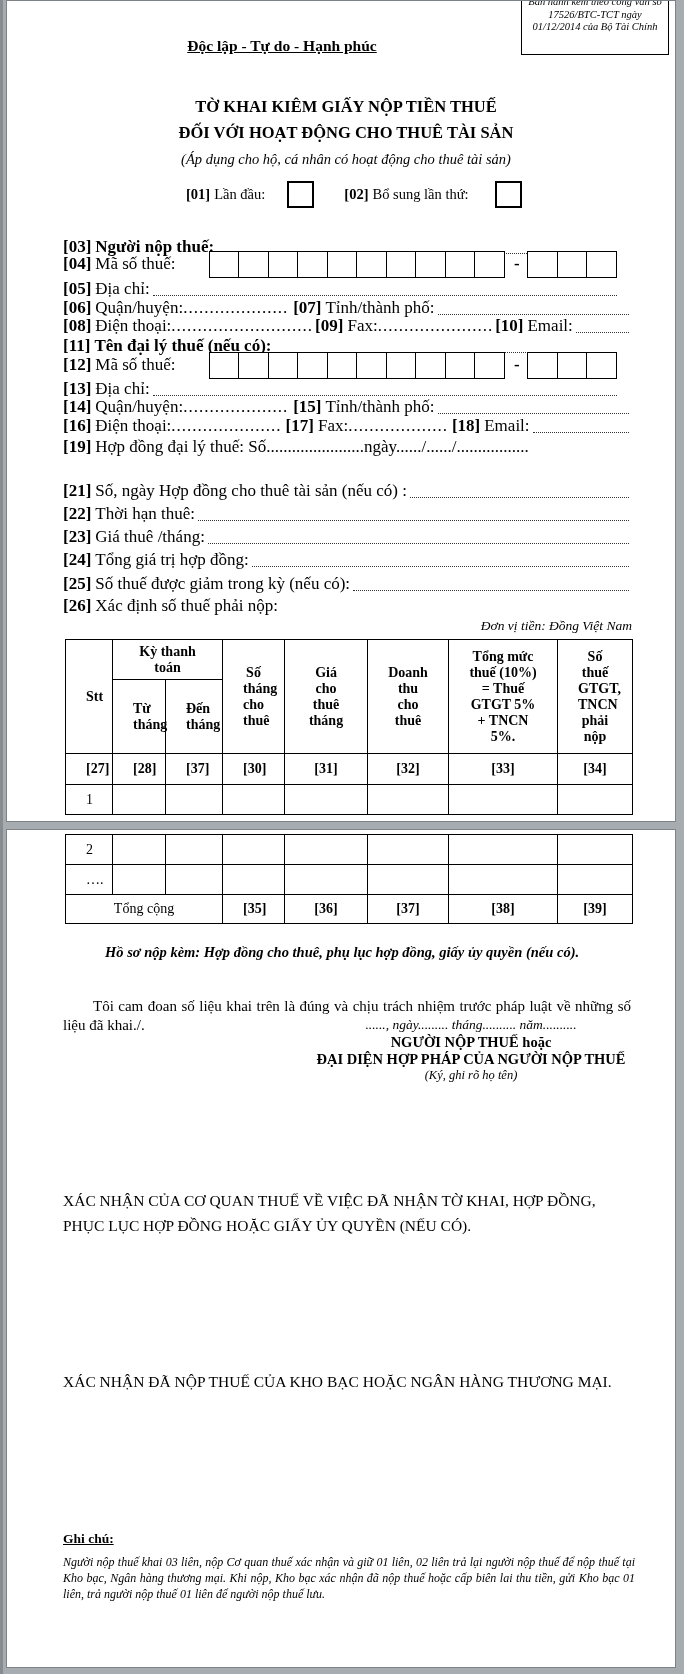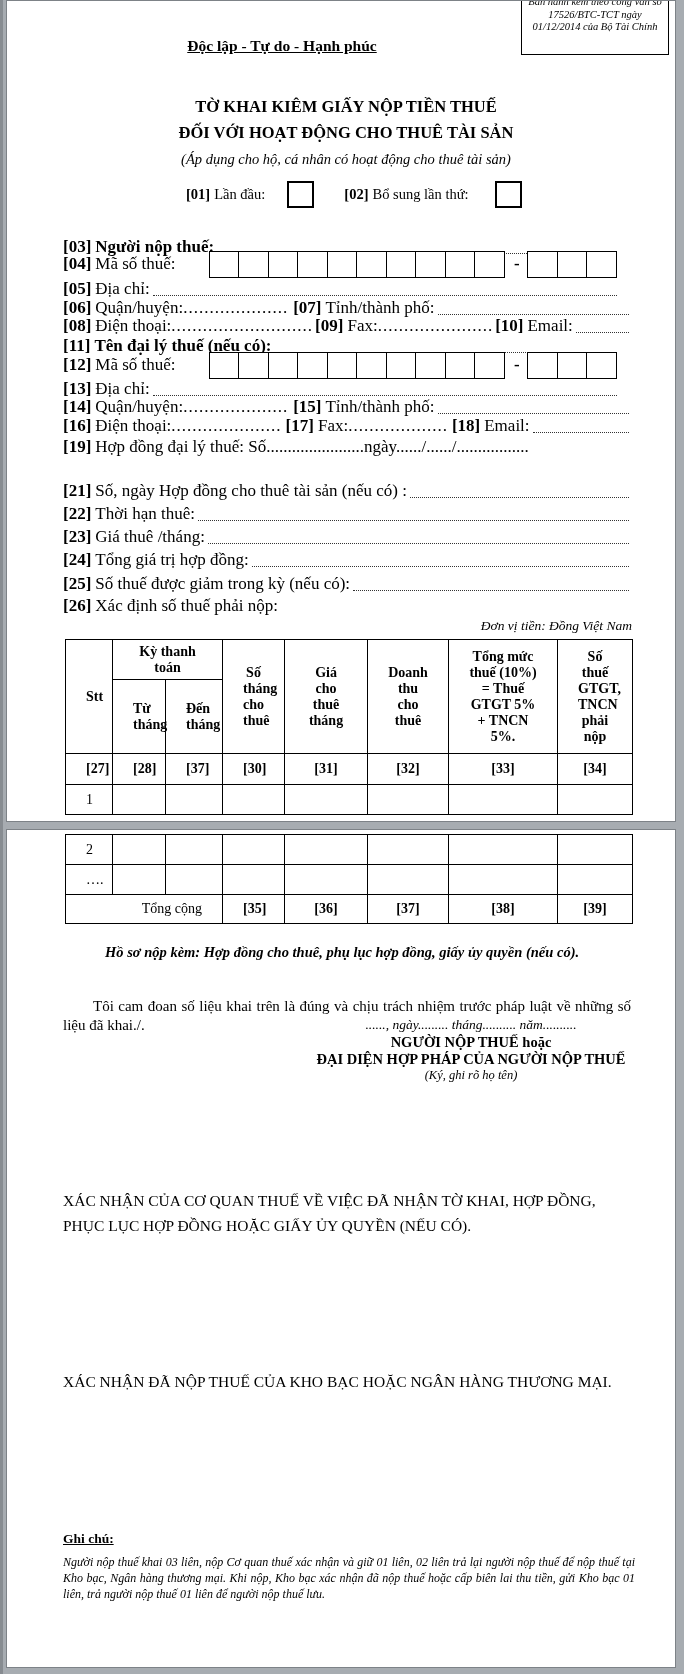--- a/index.html
+++ b/index.html
@@ -45,21 +45,21 @@
   table.t{border-collapse:collapse;table-layout:fixed;width:567px;}
   table.t td{border:1.5px solid #000;text-align:center;vertical-align:middle;font-size:14px;padding:1px 20px;box-sizing:border-box;}
   .th{font-weight:bold;}
   .tbl1{left:58px;top:638px;}
   .tbl2{left:58px;top:4px;}
   .hr1{height:40px;}
   .hr2{height:74px;}
   .coderow td{height:31px;font-weight:bold;}
   .bodyrow td{height:30px;font-weight:normal;}
   .totalrow td{height:29px;}
-  .totalrow .tc{font-weight:normal;text-align:right;}
+  .totalrow .tc{font-weight:normal;}
   .totalrow .code{font-weight:bold;}
 
   .attach{left:98px;width:534px;top:114px;font-size:14.5px;font-weight:bold;font-style:italic;}
   .decl{left:56px;width:568px;top:167px;font-size:15px;text-align:justify;text-indent:30px;line-height:19px;}
   .sig{left:296px;width:336px;top:187px;text-align:center;}
   .sigdate{font-size:13.5px;font-style:italic;}
   .signer1{font-size:14.5px;font-weight:bold;margin-top:1px;}
   .signer2{font-size:14.5px;font-weight:bold;}
   .signote{font-size:12.5px;font-style:italic;}
   .confirm1{left:56px;width:572px;top:358px;font-size:15.5px;line-height:25px;}

